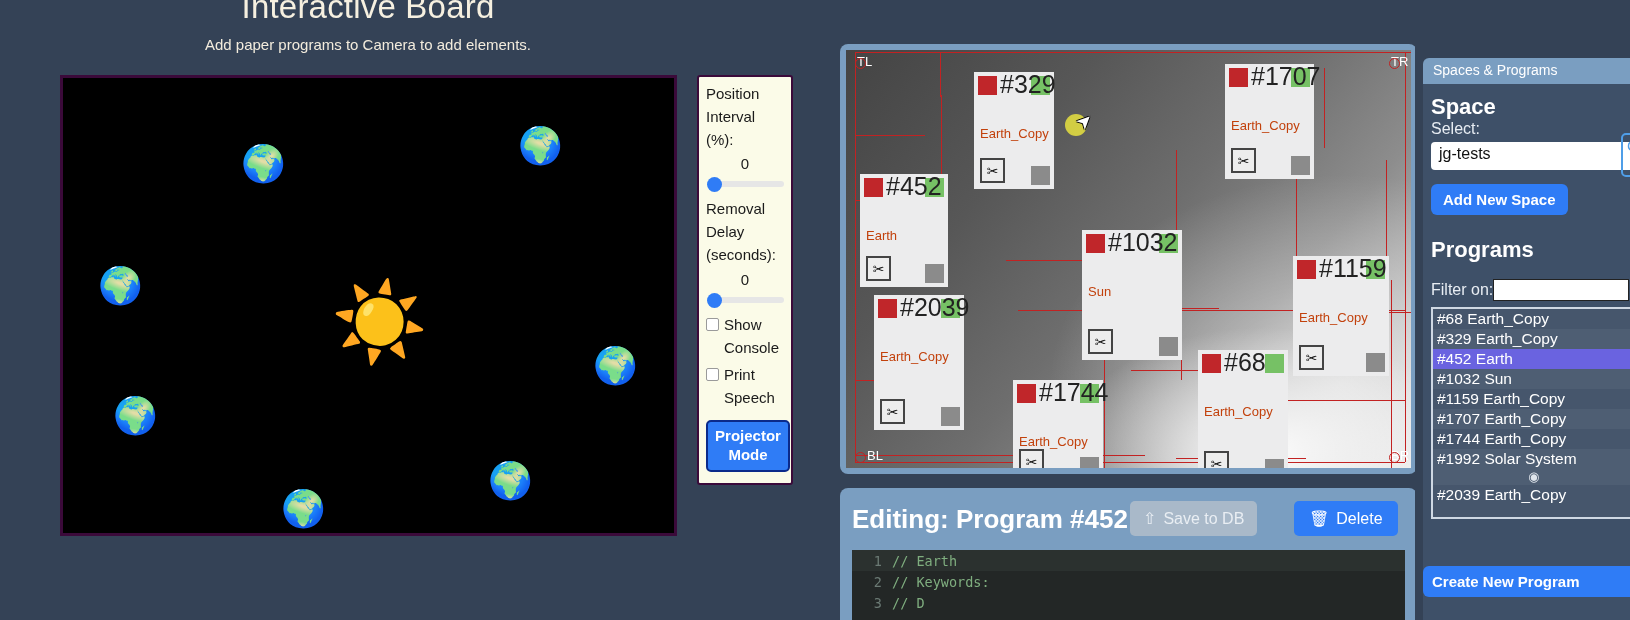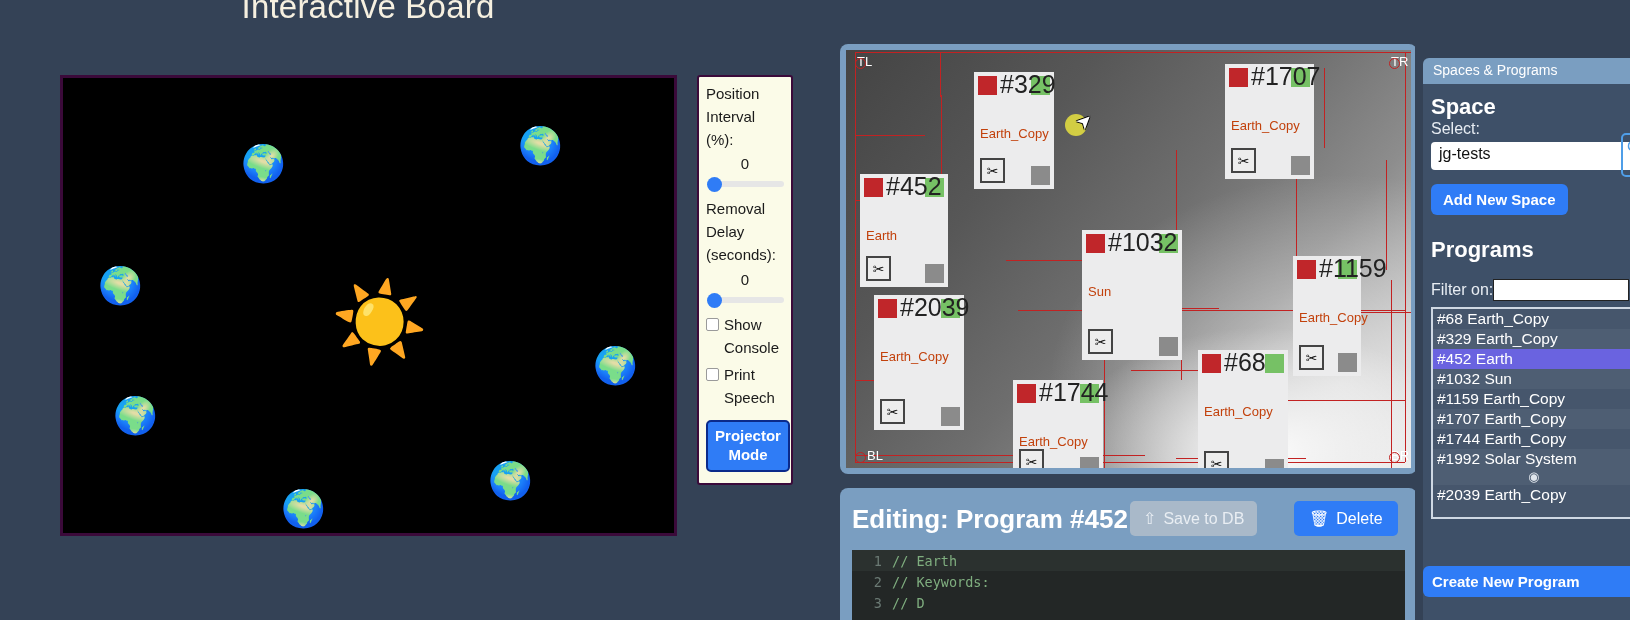--- a/index.html
+++ b/index.html
@@ -154,20 +154,21 @@
     border-radius: 6px; padding: 7px 9px; white-space: nowrap; overflow: hidden;
   }
 </style>
 </head>
 <body>
 
 <div id="root">
 
   <div id="left-pane">
     <div id="board-title">Interactive Board</div>
+    <div id="board-sub">Add paper programs to Camera to add elements.</div>
 
     <div id="canvas-frame">
         <div class="sprite" style="left: 178px; top: 68px; font-size: 36px;">🌍</div>
         <div class="sprite" style="left: 455px; top: 50px; font-size: 36px;">🌍</div>
         <div class="sprite" style="left: 35px; top: 190px; font-size: 36px;">🌍</div>
         <div class="sprite" style="left: 50px; top: 320px; font-size: 36px;">🌍</div>
         <div class="sprite" style="left: 530px; top: 270px; font-size: 36px;">🌍</div>
         <div class="sprite" style="left: 425px; top: 385px; font-size: 36px;">🌍</div>
         <div class="sprite" style="left: 218px; top: 413px; font-size: 36px;">🌍</div>
         <div class="sprite" style="left: 268px; top: 205px; font-size: 78px;">☀️</div>
@@ -263,21 +264,21 @@
               <div class="scissors">✂</div>
             </div>
             <div class="paper" style="left: 236px; top: 180px; width: 100px; height: 130px;">
               <div class="dot-tl"></div>
               <div class="dot-tr"></div>
               <div class="dot-br"></div>
               <div class="pid">#1032</div>
               <div class="pname">Sun</div>
               <div class="scissors">✂</div>
             </div>
-            <div class="paper" style="left: 447px; top: 206px; width: 68px; height: 120px;">
+            <div class="paper" style="left: 447px; top: 206px; width: 96px; height: 120px;">
               <div class="dot-tl"></div>
               <div class="dot-tr"></div>
               <div class="dot-br"></div>
               <div class="pid">#1159</div>
               <div class="pname">Earth_Copy</div>
               <div class="scissors">✂</div>
             </div>
             <div class="paper" style="left: 28px; top: 245px; width: 90px; height: 135px;">
               <div class="dot-tl"></div>
               <div class="dot-tr"></div>

